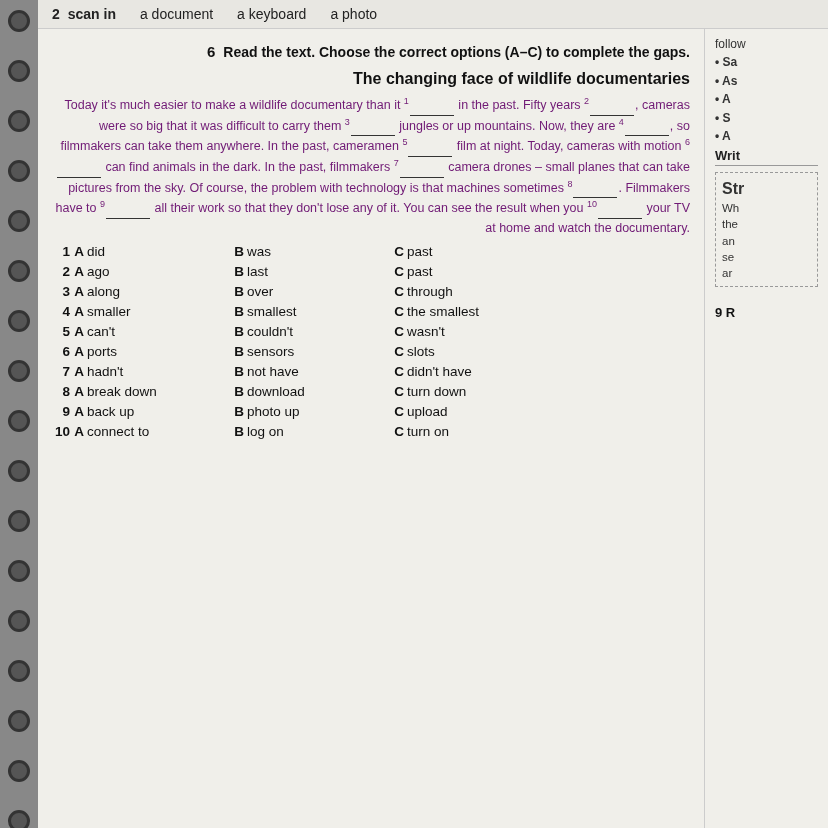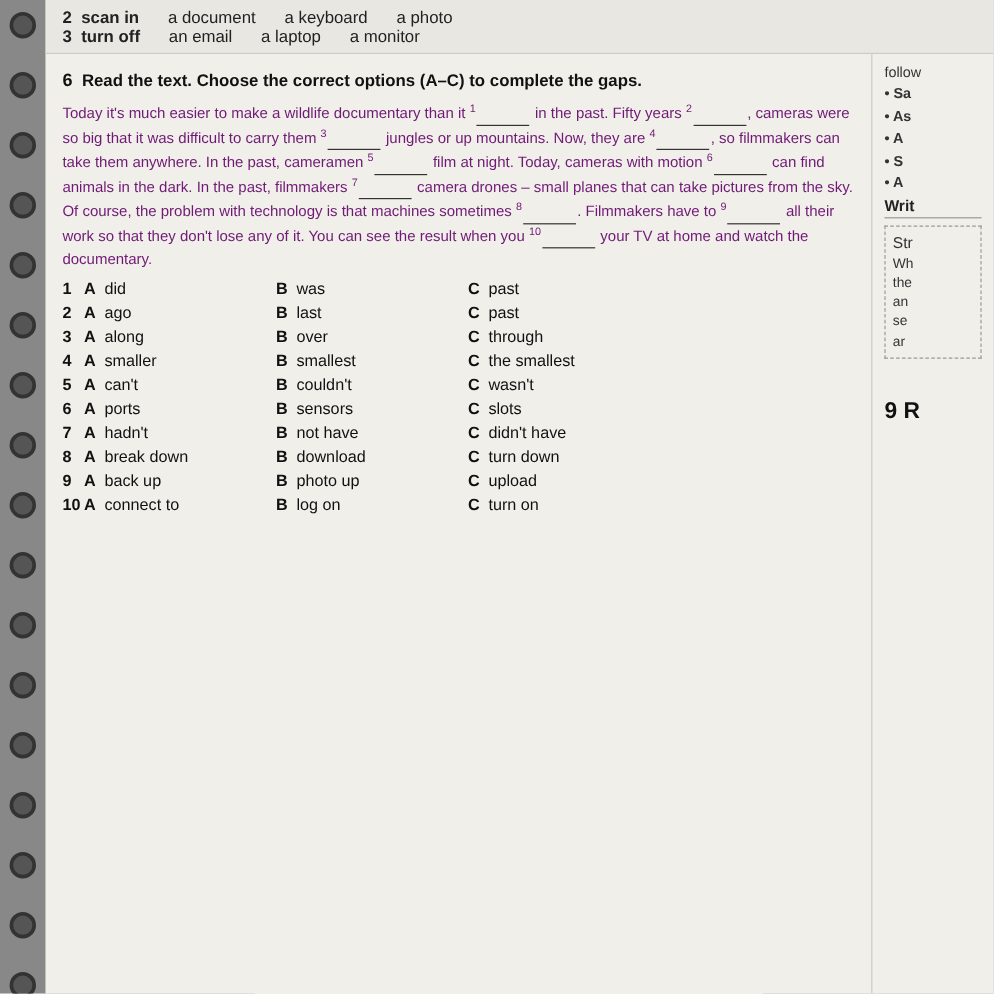--- a/index.html
+++ b/index.html
@@ -65,24 +65,25 @@
     .page-body {
       display: flex;
       flex: 1;
       overflow: hidden;
     }
 
     .left-panel {
       flex: 1;
       padding: 12px 14px 8px 14px;
       overflow: hidden;
+      text-align: right;
     }
 
     .right-panel {
-      width: 102px;
+      width: 124px;
       padding: 8px 10px;
       border-left: 1px solid #ccc;
       font-size: 12.5px;
       color: #222;
     }
 
     .section-header {
       font-size: 14px;
       font-weight: bold;
       color: #111;
@@ -191,27 +192,27 @@
 
     .dotted-box {
       border: 1.5px dashed #999;
       padding: 5px 6px;
       font-size: 11.5px;
       color: #333;
       line-height: 1.4;
     }
 
     .str-label {
-      font-weight: normal;
+      font-weight: bold;
+      font-size: 16px;
+    }
+
+    .num9-right {
+      margin-top: 18px;
       font-size: 13px;
-    }
-
-    .num9-right {
-      margin-top: 33px;
-      font-size: 19px;
       font-weight: bold;
       color: #111;
     }
   </style>
 </head>
 <body>
 
 <div class="spiral-left">
   <div class="spiral-ring"></div>
   <div class="spiral-ring"></div>
@@ -235,37 +236,32 @@
 
 <div class="main-content">
 
   <div class="top-strip">
     <div class="row">
       <span><span class="num">2</span> <span class="bold">scan in</span></span>
       <span>a document</span>
       <span>a keyboard</span>
       <span>a photo</span>
     </div>
-    <div class="row">
-      <span><span class="num">3</span> <span class="bold">turn off</span></span>
-      <span>an email</span>
-      <span>a laptop</span>
-      <span>a monitor</span>
-    </div>
   </div>
 
   <div class="page-body">
 
     <div class="left-panel">
 
       <div class="section-header">
         <span class="section-number">6</span>
         <span>Read the text. Choose the correct options (A–C) to complete the gaps.</span>
       </div>
 
+      <div class="article-title">The changing face of wildlife documentaries</div>
 
       <div class="article-body">
         Today it's much easier to make a wildlife documentary than it
         <span class="superscript">1</span><span class="blank"></span>
         in the past. Fifty years
         <span class="superscript">2</span><span class="blank"></span>,
         cameras were so big that it was difficult to carry them
         <span class="superscript">3</span><span class="blank"></span>
         jungles or up mountains. Now, they are
         <span class="superscript">4</span><span class="blank"></span>,

